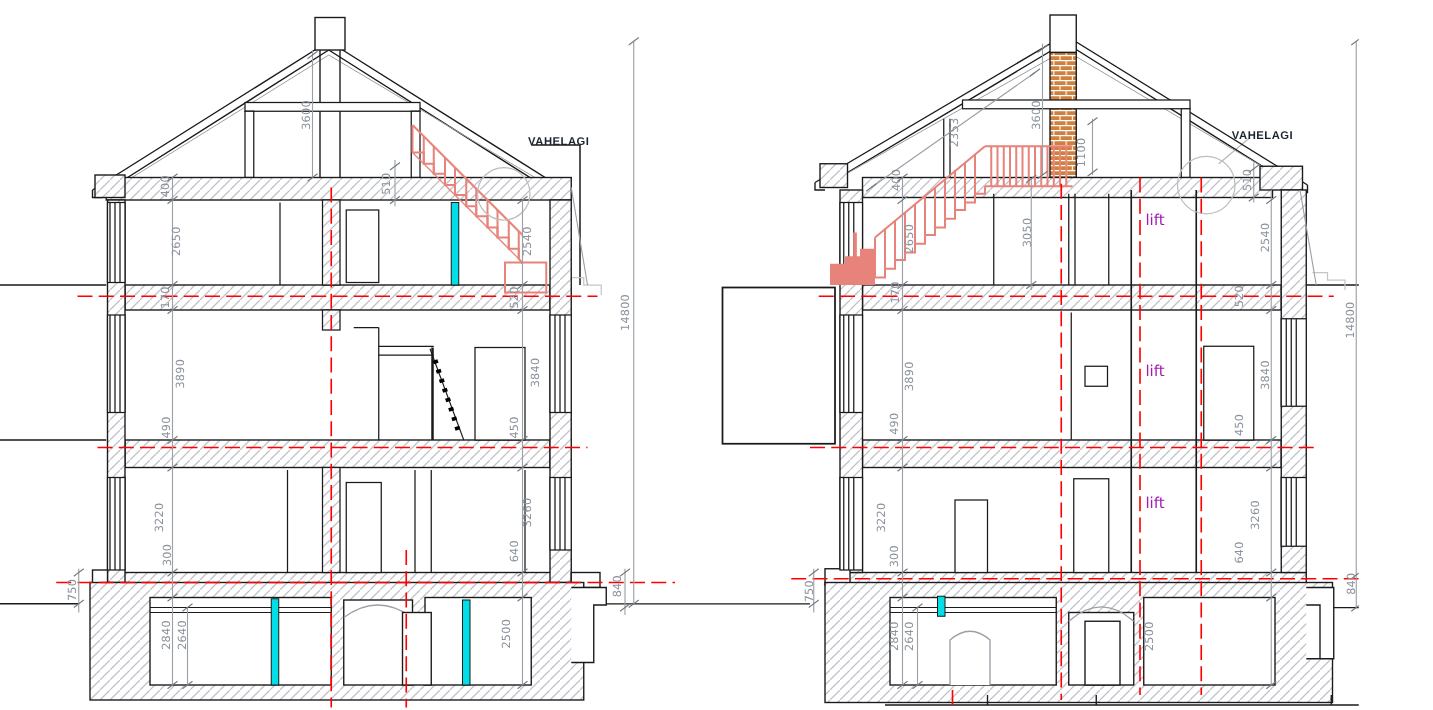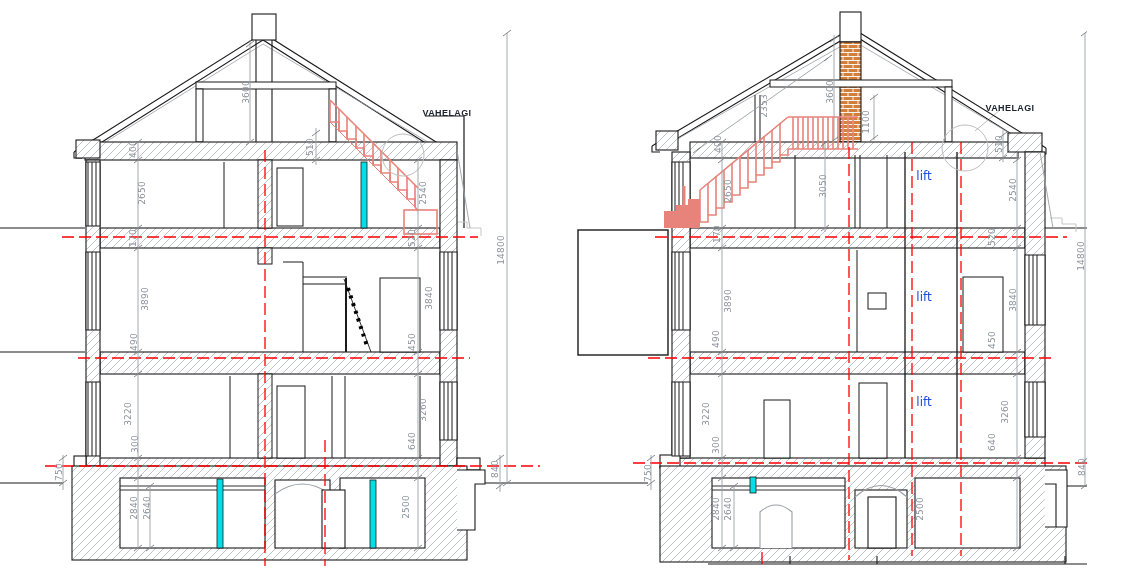--- a/index.html
+++ b/index.html
@@ -3,21 +3,21 @@
 <meta charset="utf-8">
 <style>
   html,body{margin:0;padding:0;background:#fff;}
   #canvas{position:relative;width:1087px;height:568px;background:#fff;overflow:hidden;
           font-family:"DejaVu Sans",sans-serif;}
   #linework{position:absolute;left:0;top:0;}
   .dim{position:absolute;font:9px "DejaVu Sans",sans-serif;color:#8b929c;
        transform:translate(-50%,-50%) rotate(-90deg);white-space:nowrap;letter-spacing:.2px;}
   .vah{position:absolute;font:600 9px "Liberation Sans",sans-serif;color:#1c2330;
        transform:translate(-50%,-50%);letter-spacing:.4px;white-space:nowrap;}
-  .lift{position:absolute;font:12px "DejaVu Sans",sans-serif;color:#1d4ed8;
+  .lift{position:absolute;font:12px "DejaVu Sans",sans-serif;color:#a21caf;
        transform:translate(-50%,-50%);white-space:nowrap;text-align:center;}
 </style>
 </head>
 <body>
 
 <div id="canvas">
 
 <svg id="linework" width="1146" height="568" viewBox="0 0 1146 568">
   <defs>
     <pattern id="hatch" width="8" height="8" patternUnits="userSpaceOnUse">

